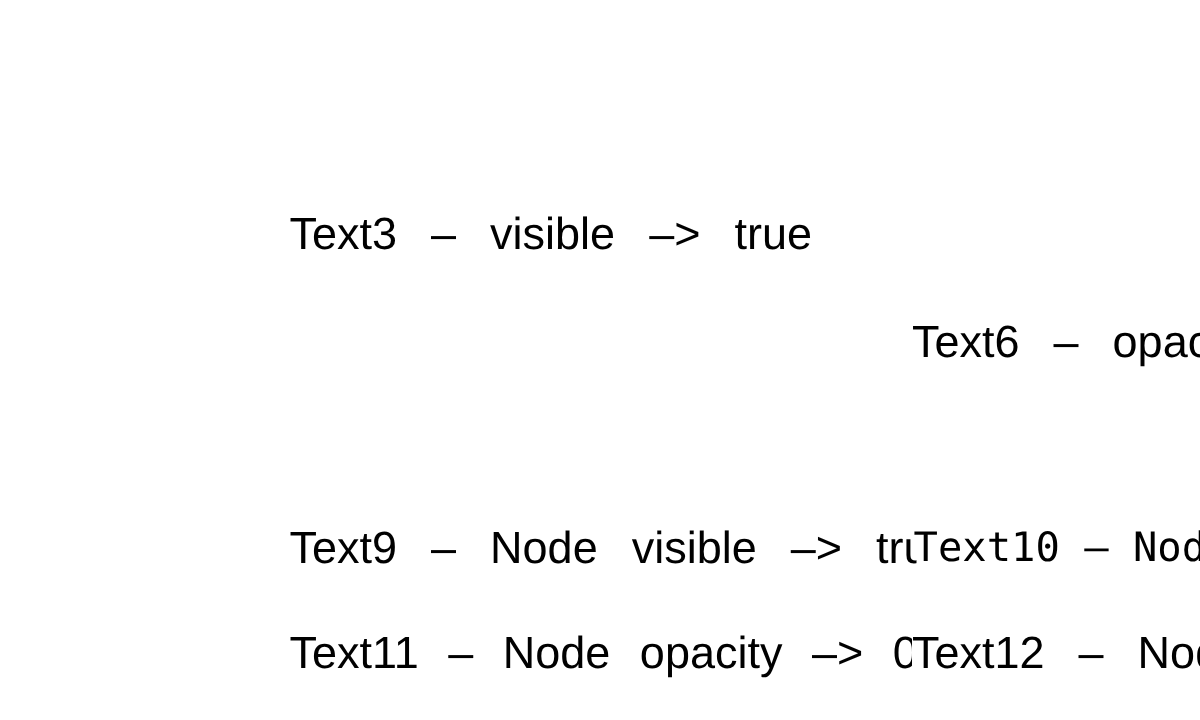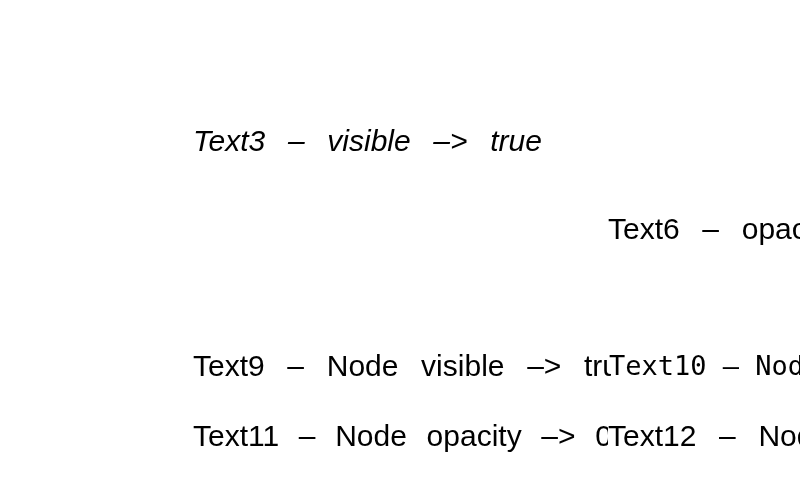--- a/index.html
+++ b/index.html
@@ -35,21 +35,21 @@
     position: static;
     display: inline-block;
   }
   
   .mono {
     font-family: "DejaVu Sans Mono", monospace;
     font-size: 27px;
     word-spacing: 0;
   }
   
-  #text3  { left: 193px; top: 124px; font-style: italic; }
+  #text3  { left: 193px; top: 140px; }
   #text6  { left: 608px; top: 212px; }
   #text9-clip  { left: 193px; top: 349px; width: 418px; }
   #text10 { left: 609px; top: 349px; }
   #text11-clip { left: 193px; top: 419px; width: 415px; }
   #text11-clip .t { word-spacing: 1.5px; }
   #text12 { left: 608px; top: 419px; }
 </style>
 </head>
 <body>
 

